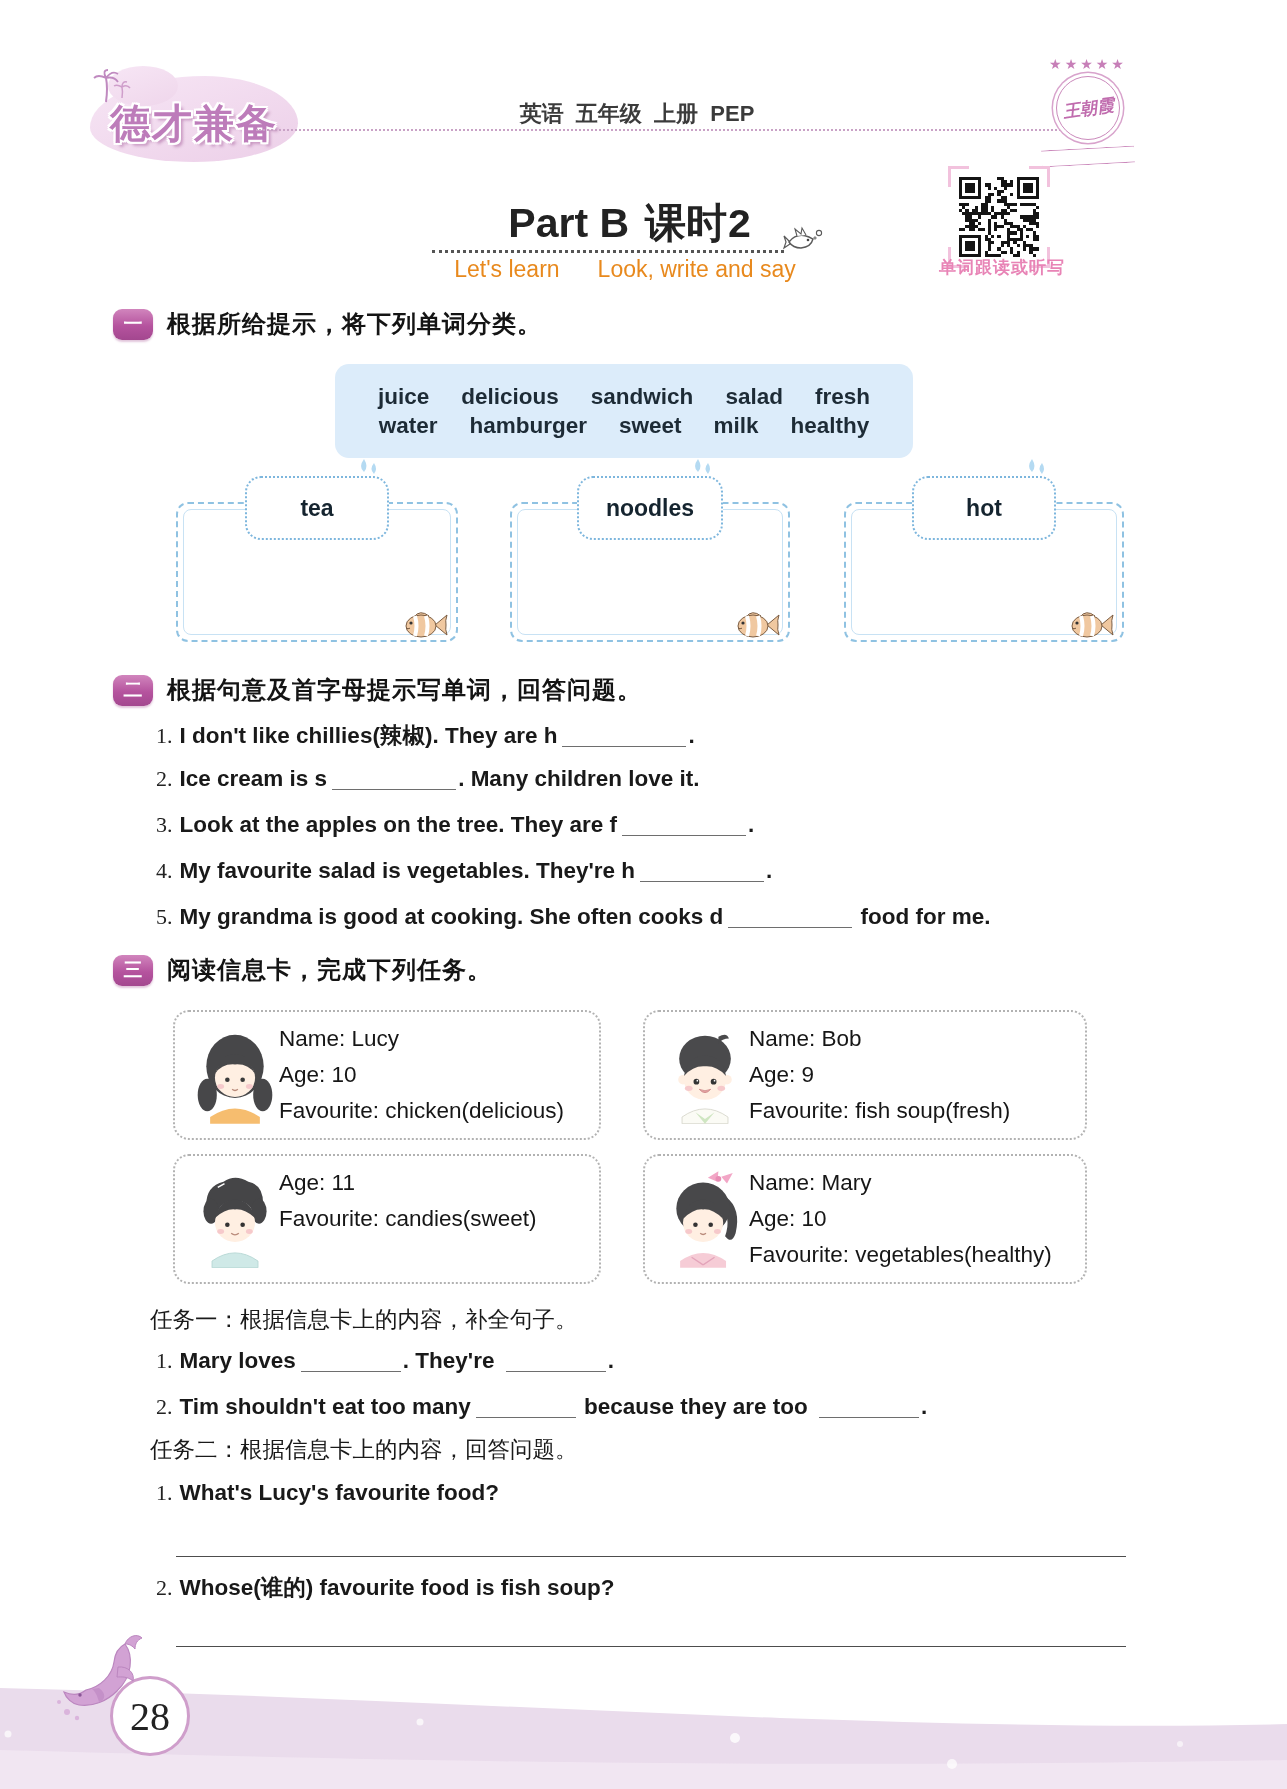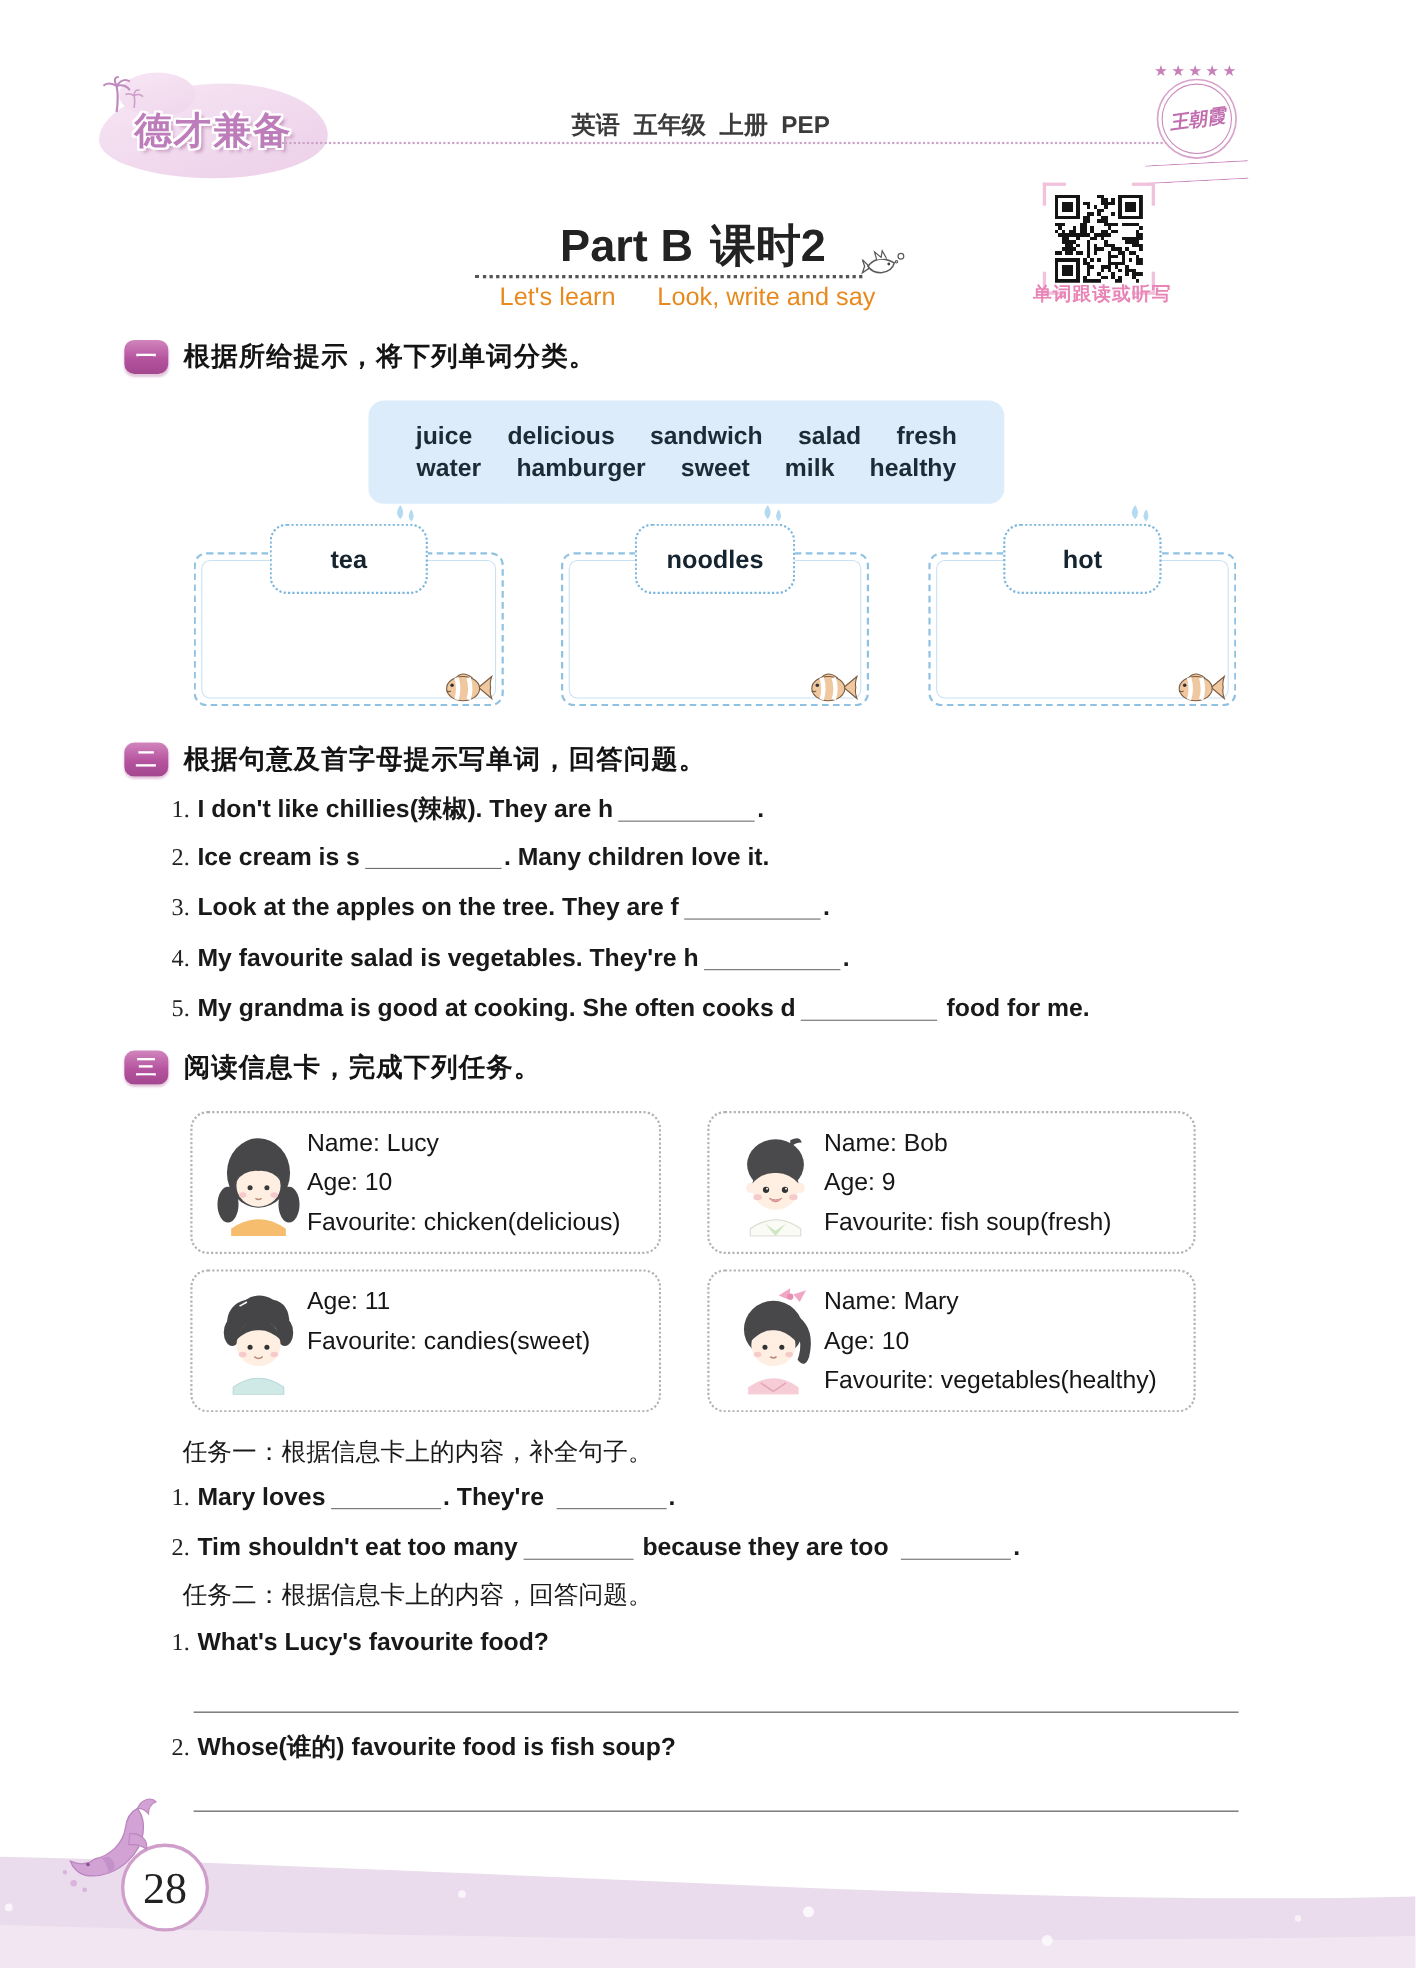--- a/index.html
+++ b/index.html
@@ -6,37 +6,37 @@
   .page{position:relative;width:1287px;height:1789px;background:#fff;overflow:hidden;
         font-family:"Liberation Sans","DejaVu Sans",sans-serif;color:#1c1c1c;}
   .abs{position:absolute;}
 
   
   .logo{position:absolute;left:90px;top:72px;width:208px;height:94px;}
   .logo-blob{position:absolute;left:0;top:4px;width:208px;height:86px;background:linear-gradient(160deg,#f7e6f5,#eccfe8);
              border-radius:55% 45% 50% 50%/60% 55% 45% 40%;}
   .logo-blob2{position:absolute;left:18px;top:-6px;width:70px;height:40px;background:linear-gradient(160deg,#f7e6f5,#efd6eb);
              border-radius:50%;}
-  .logo-text{position:absolute;left:0;top:24px;width:208px;text-align:center;font-size:34px;font-weight:800;color:#bd7cba;letter-spacing:2px;
+  .logo-text{position:absolute;left:0;top:24px;width:208px;text-align:center;font-size:40px;font-weight:800;color:#bd7cba;letter-spacing:2px;
              text-shadow:2px 0 0 #fff,-2px 0 0 #fff,0 2px 0 #fff,0 -2px 0 #fff,2px 2px 0 #fff,-2px -2px 0 #fff,2px -2px 0 #fff,-2px 2px 0 #fff,4px 4px 3px rgba(150,70,140,.45);}
   .header-rule{position:absolute;left:256px;top:129px;width:808px;border-top:2.5px dotted #c9a2c6;}
   .header-center{position:absolute;left:637px;top:99px;transform:translateX(-50%);font-size:22px;font-weight:600;color:#3b3b3b;white-space:pre;}
 
   .stamp{position:absolute;left:1026px;top:56px;width:124px;height:122px;text-align:center;}
   .stamp-stars{font-size:14px;color:#c77fb8;letter-spacing:3px;height:18px;}
   .stamp-ring{margin:2px auto 0;width:62px;height:62px;border:1.5px solid #cb8abc;border-radius:50%;
               box-shadow:0 0 0 3px #fff,0 0 0 4.5px #d8a3cc;background:#fff;
               display:flex;align-items:center;justify-content:center;}
   .stamp-name{color:#c06cae;font-size:17px;font-weight:700;font-family:"Liberation Serif","DejaVu Serif",serif;font-style:italic;transform:rotate(-8deg);}
   .stamp-banner{margin:8px auto 0;width:92px;height:15px;background:#fff;border:1.2px solid #cb8abc;transform:rotate(-3deg);
                 clip-path:polygon(0 0,7% 50%,0 100%,100% 100%,93% 50%,100% 0);}
 
   
   .title{position:absolute;left:0;top:196px;width:1260px;text-align:center;font-size:41px;font-weight:700;color:#222;}
-  .title .t-gap{margin-left:16px;}
+  .title .t-gap{margin-left:16px;font-family:Liberation Mono, monospace;}
   .title-rule{position:absolute;left:432px;top:250px;width:352px;border-top:3px dotted #555;}
   .subtitle{position:absolute;left:0;top:256px;width:1250px;text-align:center;font-size:23px;color:#e8891d;font-weight:400;}
   .subtitle .s-gap{margin-left:38px;}
 
   .qr-frame{position:absolute;left:948px;top:166px;width:102px;height:102px;}
   .qr-corner{position:absolute;width:18px;height:18px;border:0 solid #f2c2dd;}
   .qr-corner.tl{left:0;top:0;border-left-width:3px;border-top-width:3px;}
   .qr-corner.tr{right:0;top:0;border-right-width:3px;border-top-width:3px;}
   .qr-corner.bl{left:0;bottom:0;border-left-width:3px;border-bottom-width:3px;}
   .qr-corner.br{right:0;bottom:0;border-right-width:3px;border-bottom-width:3px;}
@@ -63,21 +63,21 @@
   .sentence{position:absolute;left:156px;font-size:22.5px;color:#191919;white-space:nowrap;font-weight:600;}
   .sentence .num{font-family:"Liberation Serif","DejaVu Serif",serif;font-weight:400;font-size:22px;margin-right:7px;color:#222;}
   .blank{display:inline-block;border-bottom:1.8px solid #6e6e6e;height:22px;vertical-align:-4px;margin:0 2px 0 5px;}
   .bw124{width:124px;} .bw100{width:100px;}
 
   
   .card{position:absolute;height:126px;border:2px dotted #b2b2b2;border-radius:16px;background:#fff;}
   .card .avatar{position:absolute;left:16px;top:12px;}
   .card .lines{position:absolute;left:104px;top:9px;font-size:22.5px;font-weight:400;line-height:36px;color:#161616;white-space:nowrap;}
 
-  .task-label{position:absolute;left:166px;font-size:22.5px;color:#1a1a1a;font-family:"Liberation Serif","DejaVu Serif",serif;}
+  .task-label{position:absolute;left:150px;font-size:22.5px;color:#1a1a1a;font-family:"Liberation Serif","DejaVu Serif",serif;}
   .ansline{position:absolute;left:176px;width:950px;border-top:1.8px solid #4d4d4d;}
 
   
   .page-circle{position:absolute;left:110px;top:1676px;width:74px;height:74px;border:3px solid #cf9ecb;border-radius:50%;background:#fff;z-index:5;
                display:flex;align-items:center;justify-content:center;font-size:40px;color:#222;font-family:Liberation Serif, serif;}
 </style>
 </head>
 <body>
 
 <div class="page">

